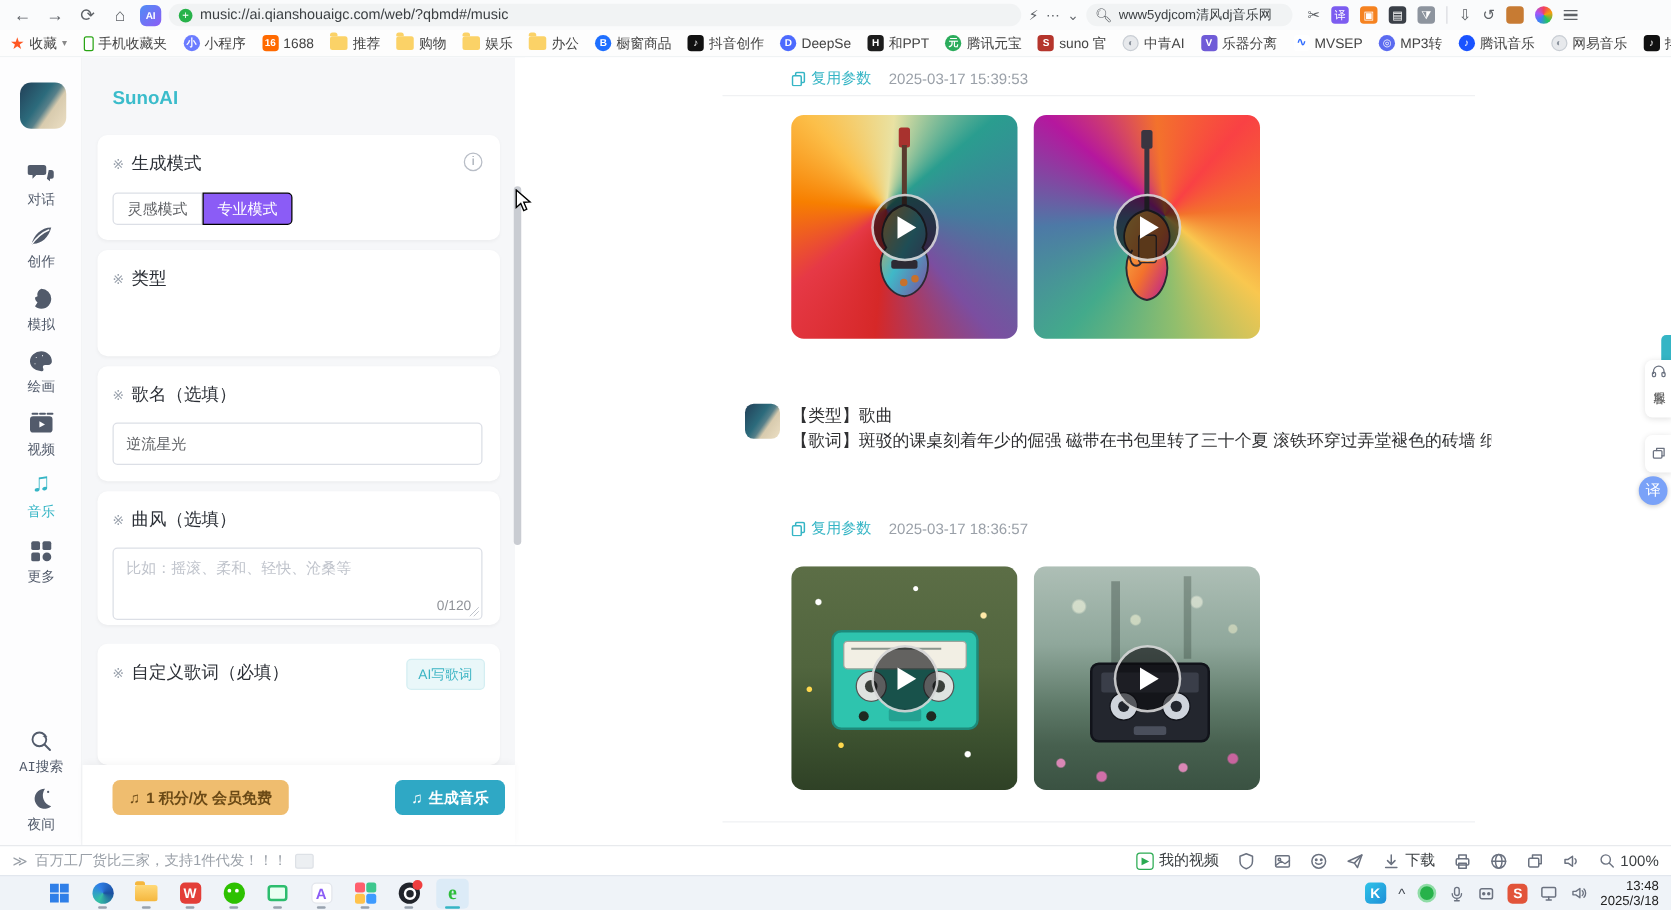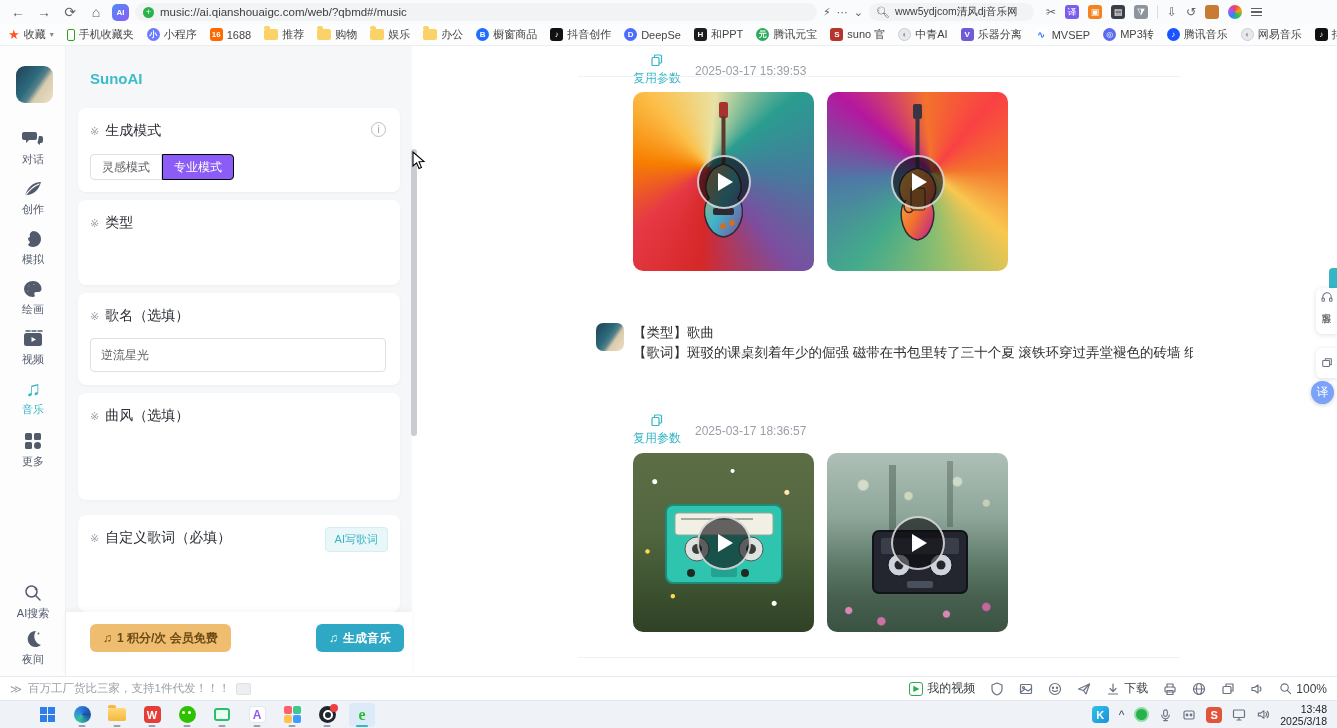--- a/index.html
+++ b/index.html
@@ -50,21 +50,21 @@
   .fav-mp3 { background:#5b6bf0; border-radius:50%; }
   .fav-qqmusic { background:#1a53ff; border-radius:50%; }
   .fav-folder { position:relative; width:14px; height:11px; background:#fbd267; border-radius:2px; }
   .fav-folder::before { content:""; position:absolute; left:0; top:-3px; width:6px; height:3px; background:#fbd267; border-radius:2px 2px 0 0; }
   .caret { color:#888; font-size:8px; }
 
   
   .page { position:absolute; left:0; top:46px; width:1337px; height:630px; background:#fff; }
 
   
-  .rail { position:absolute; left:0; top:0; width:66px; height:630px; background:#fdfdfe; border-right:1px solid #f0f1f3; }
+  .rail { position:absolute; left:0; top:0; width:66px; height:630px; background:#fdfdfe; border-right:1px solid #f0f1f3;font-family:Liberation Mono, monospace; }
   .rail-avatar { position:absolute; left:16px; top:20px; width:37px; height:37px; border-radius:9px; background:linear-gradient(125deg,#223f57 0%,#2c6b7c 42%,#57808a 55%,#d8cbae 66%,#ecdfc4 100%); }
   .rail-item { position:absolute; left:0; width:66px; text-align:center; color:#525b6b; }
   .rail-item .ric { height:22px; display:flex; align-items:center; justify-content:center; }
   .rail-item .rlabel { font-size:11px; margin-top:2px; color:#525b6b; }
   .rail-item.active .rlabel { color:#35b5c5; }
   .rail-note { font-size:21px; color:#35b5c5; line-height:22px; }
 
   
   .panel { position:absolute; left:66px; top:0; width:346px; height:630px; background:#f6f7f9; }
   .panel-title { position:absolute; left:24px; top:24px; font-size:15px; font-weight:bold; color:#3bbccb; }
@@ -92,21 +92,21 @@
   .lyric-thumb { position:absolute; right:1px; top:1px; width:8px; height:18px; background:#c4c7cc; border-radius:3px; }
   .panel-footer { position:absolute; left:0; top:566px; width:346px; height:64px; background:#fff; box-shadow:0 -2px 6px rgba(0,0,0,0.04); }
   .cost-btn { position:absolute; left:24px; top:12px; height:28px; padding:0 13px; background:#efbd6f; border-radius:6px; color:#6b4a16; font-size:12px; font-weight:bold; display:flex; align-items:center; gap:5px; }
   .gen-btn { position:absolute; right:8px; top:12px; height:28px; padding:0 13px; background:#2fa8c5; border-radius:6px; color:#fff; font-size:12px; font-weight:bold; display:flex; align-items:center; gap:5px; }
   .pscroll { position:absolute; left:411px; top:57px; width:6px; height:540px; }
   .pscroll .thumb { position:absolute; left:0; top:46px; width:6px; height:287px; background:#c9ccd2; border-radius:3px; }
 
   
   .content { position:absolute; left:420px; top:0; width:917px; height:630px; background:#fff; }
   .reuse-row { position:absolute; display:flex; align-items:center; gap:14px; }
-  .reuse-link { color:#35b5c5; font-size:12px; display:flex; align-items:center; gap:4px;flex-direction:column; }
+  .reuse-link { color:#35b5c5; font-size:12px; display:flex; align-items:center; gap:4px; }
   .time-text { color:#9aa0a8; font-size:12px; }
   .divider { position:absolute; left:158px; width:602px; height:0; border-bottom:1px solid #f0f1f3; }
   .thumb-row { position:absolute; left:213px; display:flex; gap:13px; }
   .art { position:relative; width:181px; height:179px; border-radius:10px; overflow:hidden; }
   .play-ov { position:absolute; left:50%; top:50%; transform:translate(-50%,-50%); width:54px; height:54px; border-radius:50%; background:rgba(12,12,14,0.62); border:2px solid rgba(255,255,255,0.75); display:flex; align-items:center; justify-content:center; }
   .play-ov::after { content:""; margin-left:4px; border-style:solid; border-width:9px 0 9px 15px; border-color:transparent transparent transparent #fff; }
   .g1 { background:conic-gradient(from 230deg at 42% 42%, #e63946, #f77f00, #fcbf49, #e9e2a3, #2a9d8f, #457b9d, #7b4ea0, #d62828, #e63946); }
   .g2 { background:conic-gradient(from 40deg at 58% 45%, #f94144, #f3722c, #f9c74f, #90be6d, #43aa8b, #4d79a6, #b5179e, #f3722c, #f94144); }
   .c1 { background:
       radial-gradient(circle 5px at 12% 16%, #fff 0 40%, transparent 60%),
@@ -430,20 +430,25 @@
           <span>歌名（选填）</span>
         </div>
       <input class="t-input" type="text" value="逆流星光" style="">
     </div>
 
     <div class="card" style="top:347px;height:107px">
       <div class="card-label">
           <span class="mk">※</span>
           <span>曲风（选填）</span>
         </div>
+      <div class="t-area">
+        <textarea placeholder="比如：摇滚、柔和、轻快、沧桑等" style=""></textarea>
+        <span class="counter">0/120</span>
+        <span class="resize-h"></span>
+      </div>
     </div>
 
     <div class="card" style="top:469px;height:97px">
       <div class="card-label">
           <span class="mk">※</span>
           <span>自定义歌词（必填）</span>
         </div>
       <span class="ai-lyric-btn">AI写歌词</span>
     </div>
 

